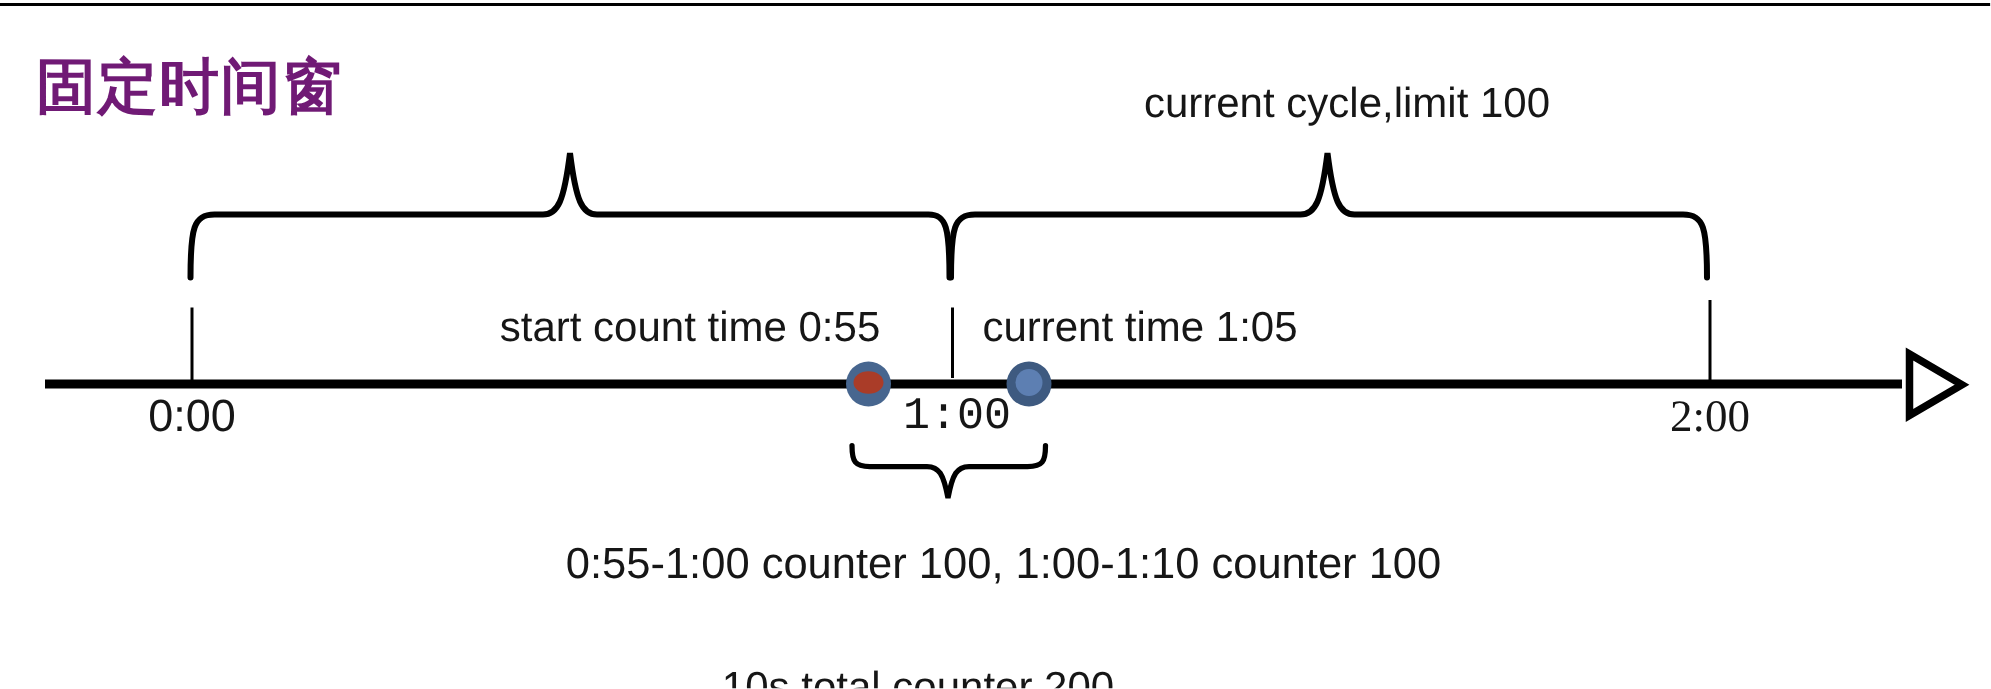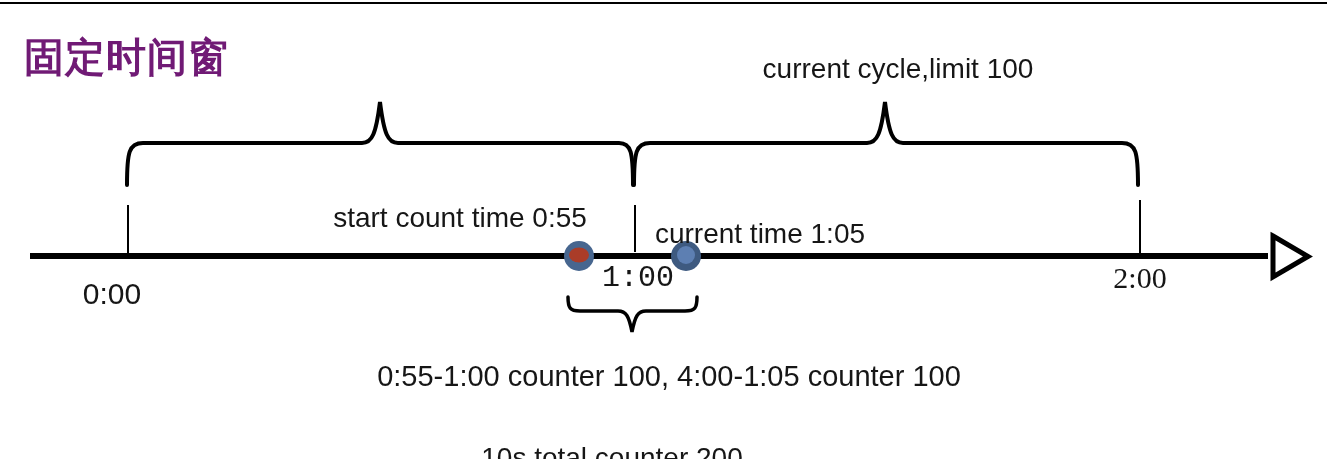--- a/index.html
+++ b/index.html
@@ -72,25 +72,25 @@
              C 626,311 629,316 632,332
              C 635,316 638,311 646,311 L 685,311
              C 695,311 697,308 697,297" fill="none" stroke="#000" stroke-width="3.5" stroke-linecap="round"></path>
   </svg>
 
 
   <div class="label cycle-label" style="left:882px;margin-left:16px;">current cycle,limit 100</div>
 
   <div class="label point-label" style="left:460px;">start count time 0:55</div>
 
-  <div class="label point-label" style="left:760px;margin-top:16px;">current time 1:05</div>
+  <div class="label point-label" style="left:760px;">current time 1:05</div>
 
-  <div class="label tick-label" style="left:112px;margin-top:16px;">0:00</div>
+  <div class="label tick-label" style="left:128px;">0:00</div>
 
   <div class="label tick-label" style="left:638px;font-family:Liberation Mono, monospace;">1:00</div>
 
   <div class="label tick-label" style="left:1140px;font-family:Liberation Serif, serif;">2:00</div>
 
-  <div class="label footer-line1" style="left:669px;">0:55-1:00 counter 100, 4:00-1:05 counter 100</div>
+  <div class="label footer-line1" style="left:669px;">0:55-1:00 counter 100, 1:00-1:10 counter 100</div>
 
   <div class="label footer-line2" style="left:612px;margin-top:44px;">10s total counter 200</div>
 
 </div>
 
 </body></html>

